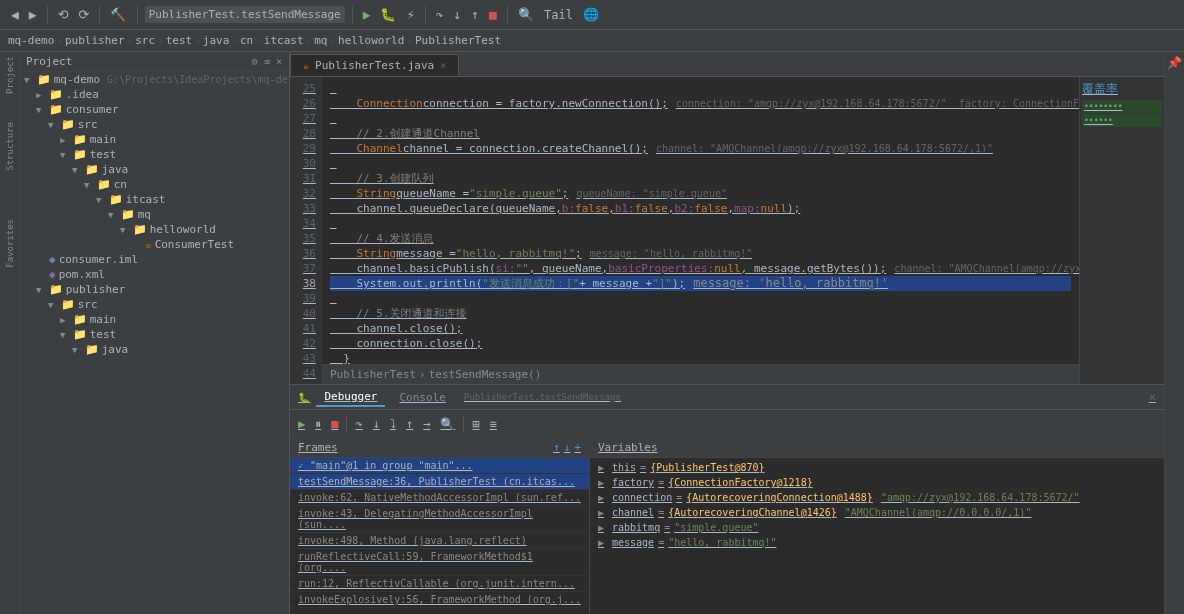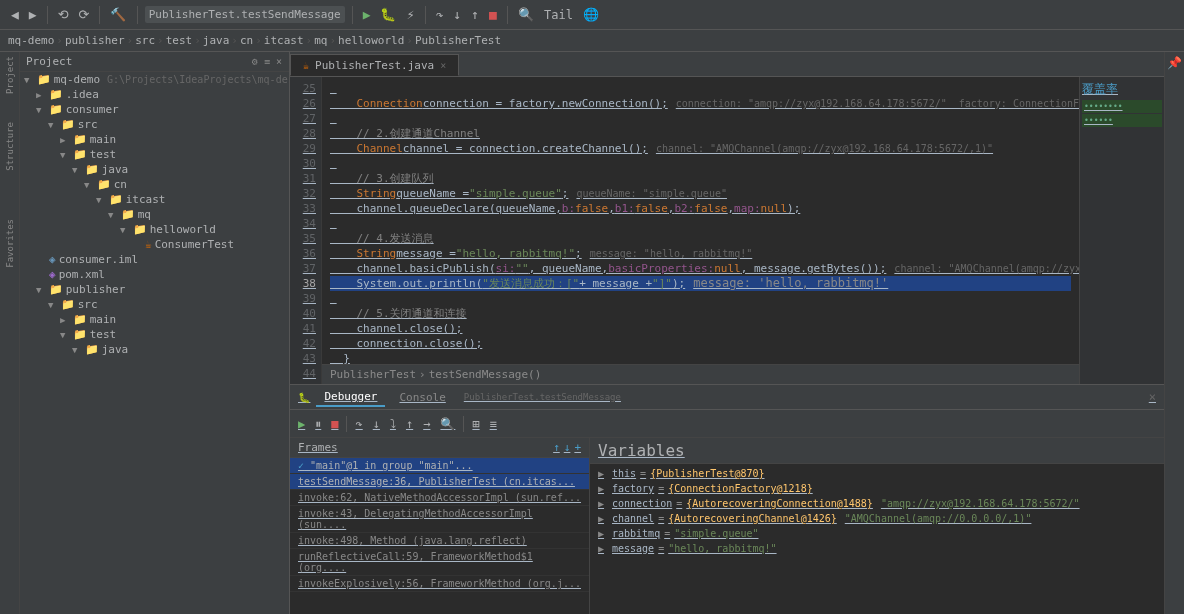--- a/index.html
+++ b/index.html
@@ -219,21 +219,21 @@
       border-bottom: 1px solid #333;
     }
     .frame-item.selected { background: #214283; color: #afb1b3; }
 
     #variables-panel {
       flex: 1;
       display: flex;
       flex-direction: column;
     }
     #variables-header {
-      font-size: 16px;
+      font-size: 11px;
       color: #afb1b3;
       padding: 3px 8px;
       background: #3c3f41;
       border-bottom: 1px solid #444;
     }
     #variables-list {
       flex: 1;
       overflow-y: auto;
       background: #2b2b2b;
       padding: 2px 0;
@@ -647,20 +647,23 @@
               <div class="frame-item">
                 <span>invoke:43, DelegatingMethodAccessorImpl (sun....</span>
               </div>
               <div class="frame-item">
                 <span>invoke:498, Method (java.lang.reflect)</span>
               </div>
               <div class="frame-item">
                 <span>runReflectiveCall:59, FrameworkMethod$1 (org....</span>
               </div>
               <div class="frame-item">
+                <span>run:12, ReflectivCallable (org.junit.intern...</span>
+              </div>
+              <div class="frame-item">
                 <span>invokeExplosively:56, FrameworkMethod (org.j...</span>
               </div>
             </div>
           </div>
 
           <div id="variables-panel">
             <div id="variables-header">
               <span>Variables</span>
             </div>
             <div id="variables-list">

